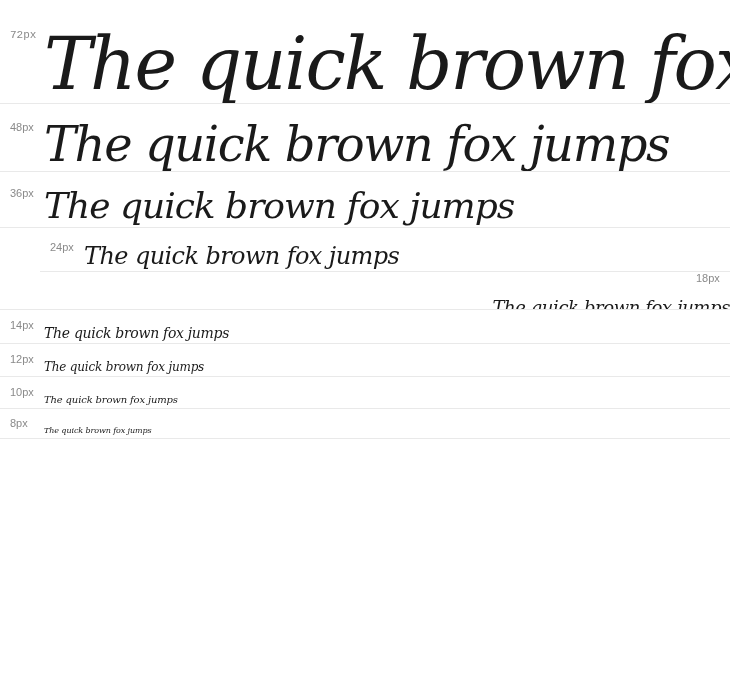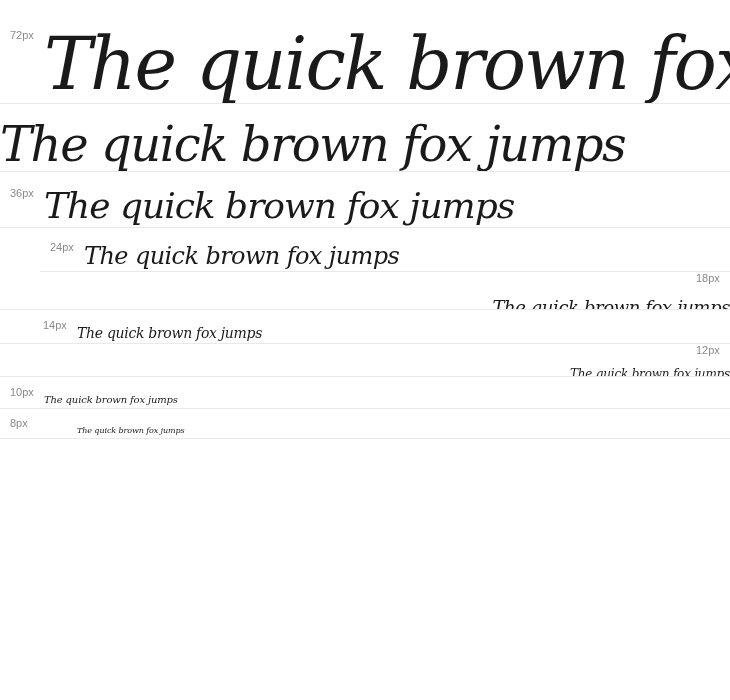--- a/index.html
+++ b/index.html
@@ -53,70 +53,71 @@
     font-style: italic;
     font-weight: 400;
     letter-spacing: -0.5px;
     align-self: flex-end;
     padding-bottom: 2px;
   }
 
   
   .r72 { height: 104px; }
   .r72 .sample { font-size: 72px; line-height: 74px; letter-spacing: -2px; }
-  .r72 .size-label { padding-bottom: 62px; }
+  .r72 .size-label { padding-bottom: 62px; font-family: Liberation Mono, monospace; }
 
   .r48 { height: 68px; }
   .r48 .sample { font-size: 48px; line-height: 50px; letter-spacing: -1.4px; }
   .r48 .size-label { padding-bottom: 38px; }
 
   .r36 { height: 56px; }
   .r36 .sample { font-size: 36px; line-height: 38px; letter-spacing: -1px; }
   .r36 .size-label { padding-bottom: 28px; }
 
   .r24 { height: 44px; margin-left: 40px; }
   .r24 .sample { font-size: 24px; line-height: 26px; letter-spacing: -0.6px; }
   .r24 .size-label { padding-bottom: 18px; }
 
   .r18 { height: 38px; flex-direction: column; }
   .r18 .sample { font-size: 18px; line-height: 20px; letter-spacing: -0.4px; }
   .r18 .size-label { padding-bottom: 14px; }
 
   .r14 { height: 34px; }
   .r14 .sample { font-size: 14px; line-height: 16px; letter-spacing: -0.3px; }
-  .r14 .size-label { padding-bottom: 12px; margin-left: 33px; }
+  .r14 .size-label { padding-bottom: 12px; }
 
-  .r12 { height: 33px; flex-direction: column; }
+  .r12 { height: 33px; }
   .r12 .sample { font-size: 12px; line-height: 14px; letter-spacing: -0.2px; }
   .r12 .size-label { padding-bottom: 11px; }
 
   .r10 { height: 32px; align-items: center; }
   .r10 .sample { font-size: 10px; line-height: 12px; letter-spacing: -0.15px; }
   .r10 .size-label { padding-bottom: 10px; }
 
-  .r8 { height: 30px; gap: 33px; }
+  .r8 { height: 30px; }
   .r8 .sample { font-size: 8px; line-height: 10px; letter-spacing: -0.1px; }
   .r8 .size-label { padding-bottom: 9px; }
 
   .filler {
     height: 261px;
     background: #ffffff;
   }
 </style>
 </head>
 <body>
 
 <div class="specimen">
 
   <div class="row r72">
     <div class="size-label">72px</div>
     <div class="sample">The quick brown fox jumps</div>
   </div>
 
   <div class="row r48">
+    <div class="size-label">48px</div>
     <div class="sample">The quick brown fox jumps</div>
   </div>
 
   <div class="row r36">
     <div class="size-label">36px</div>
     <div class="sample">The quick brown fox jumps</div>
   </div>
 
   <div class="row r24">
     <div class="size-label">24px</div>

